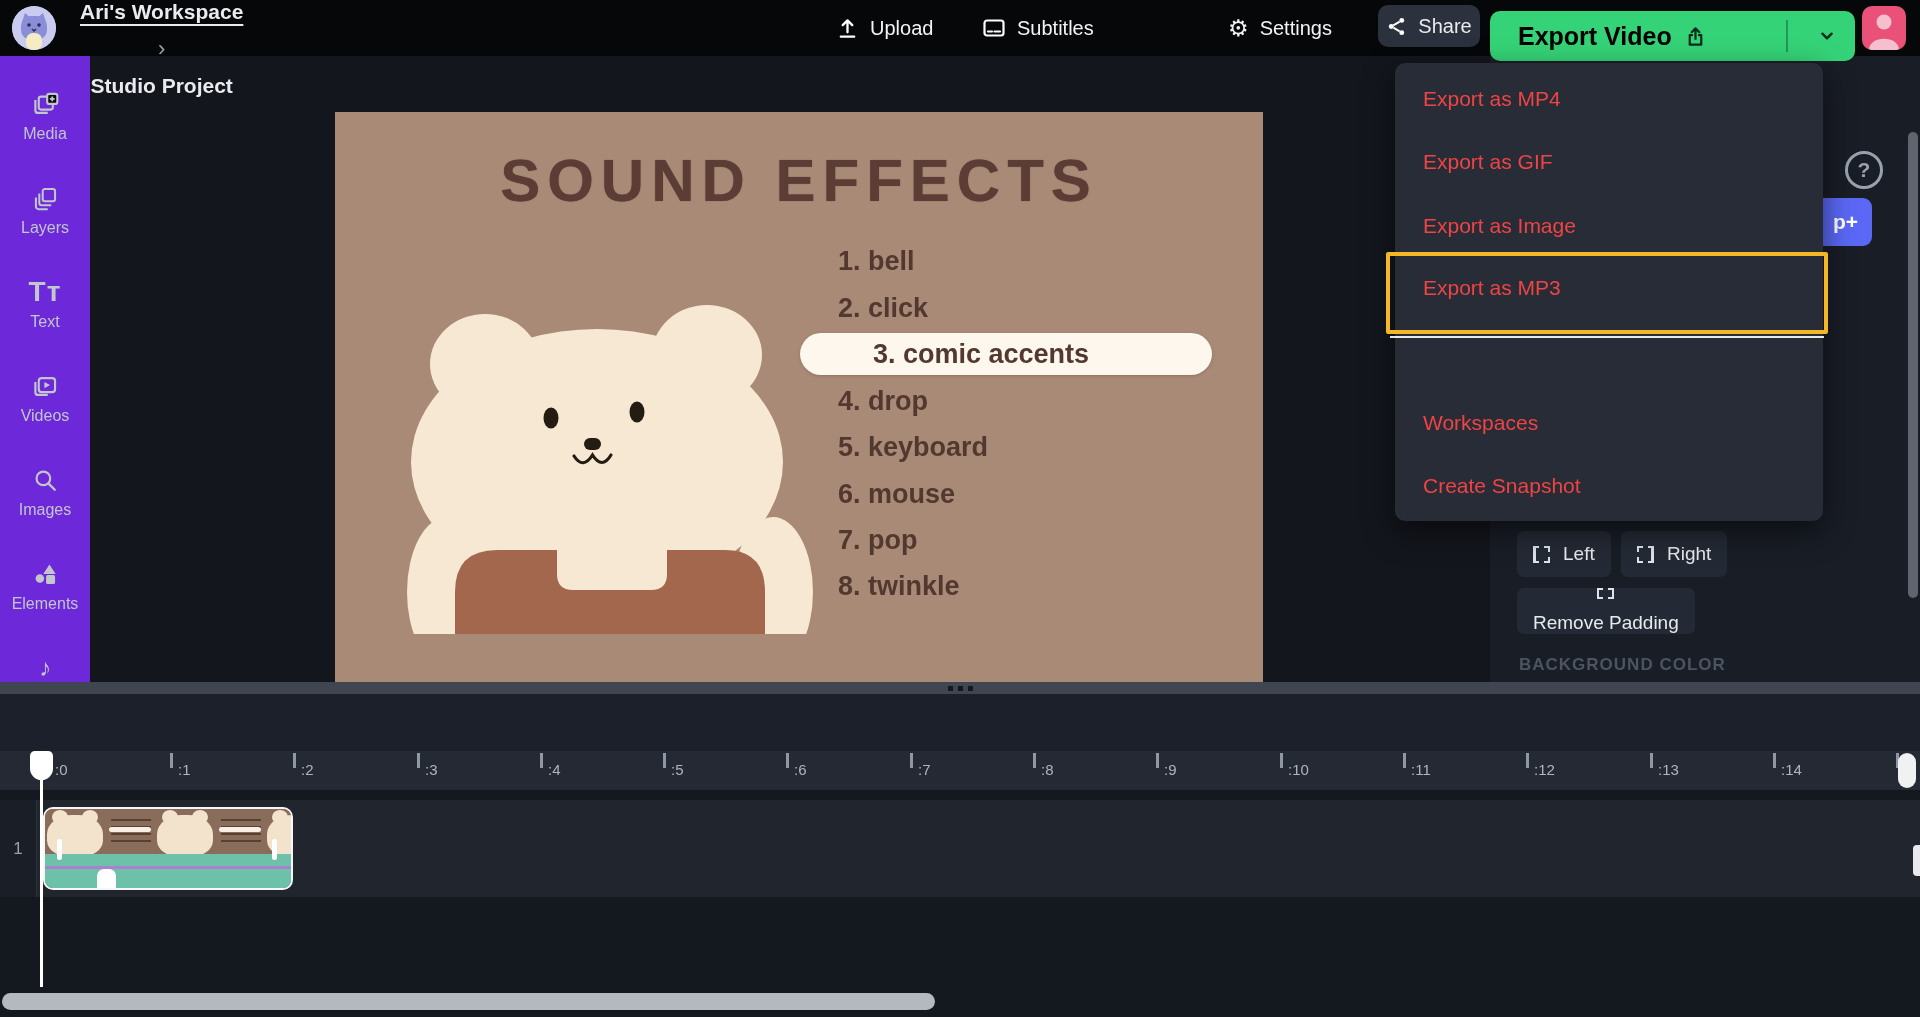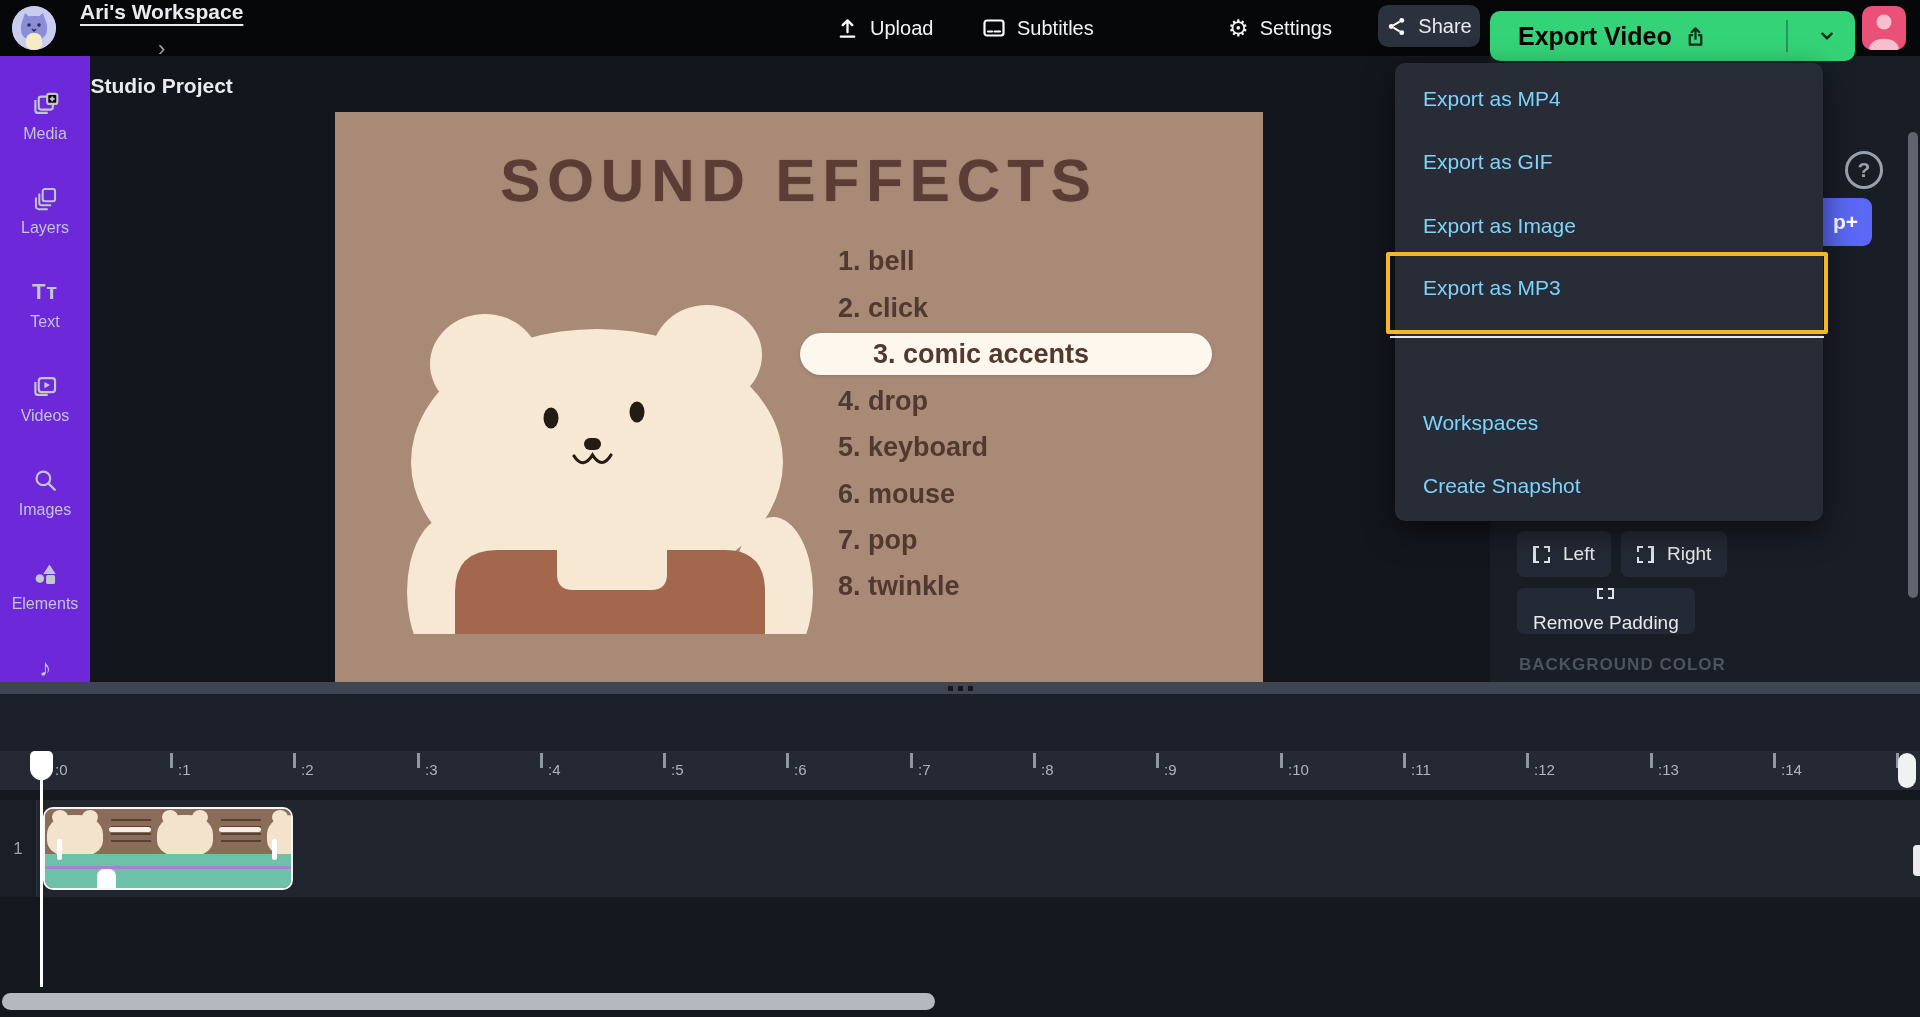--- a/index.html
+++ b/index.html
@@ -24,21 +24,21 @@
   .export-btn .divider { position:absolute; left:296px; top:9px; width:2px; height:32px; background:rgba(10,40,25,.35); }
   .export-btn .main-label { position:absolute; left:28px; top:0; height:50px; display:flex; align-items:center; gap:12px; }
   .export-btn .chev { position:absolute; left:308px; top:0; width:57px; height:50px; display:flex; align-items:center; justify-content:center; }
   .user-avatar { position:absolute; left:1862px; top:6px; width:44px; height:44px; border-radius:10px; background:#ea5178; overflow:hidden; }
 
   
   .sidebar { position:absolute; left:0; top:56px; width:90px; height:627px; background:#6d28d9; z-index:20;
              display:flex; flex-direction:column; align-items:center; padding-top:34px; gap:41px;text-align:right; }
   .side-item { display:flex; flex-direction:column; align-items:center; gap:7px; color:#c2c6cd; font-size:16px; cursor:pointer; width:90px; }
   .side-item .ic { height:28px; display:flex; align-items:center; justify-content:center; }
-  .tt-glyph { font-weight:700; font-size:22px; letter-spacing:1px; }
+  .tt-glyph { font-weight:700; font-size:28px; letter-spacing:1px; }
   .note-glyph { font-size:24px; line-height:24px; }
 
   
   .canvas {
     position:absolute; left:335px; top:112px; width:928px; height:634px;
     background:#a88a77; overflow:hidden; z-index:1;
   }
   .cv-title {
     position:absolute; left:0; top:34px; width:100%; text-align:center;
     font-size:60px; font-weight:800; letter-spacing:7px; color:#5b3d35;
@@ -58,21 +58,21 @@
              padding:0 16px; height:46px; font-size:19px; color:#e6e9ed; cursor:pointer; }
   .pad-ico { width:17px; height:17px; border:2px dashed #dfe3e9; display:inline-block; }
   .pad-ico.left  { border-left-style:solid; border-left-width:3px; }
   .pad-ico.right { border-right-style:solid; border-right-width:3px; }
   .bg-color-label { position:absolute; left:29px; top:599px; font-size:17px; font-weight:700; letter-spacing:1px; color:#4c5460; }
   .rp-scrollbar { position:absolute; left:418px; top:76px; width:10px; height:466px; border-radius:5px; background:rgba(165,172,182,.5); }
 
   
   .menu { position:absolute; left:1395px; top:63px; width:428px; height:458px; background:#272c37; border-radius:10px;
           box-shadow:0 10px 30px rgba(0,0,0,.55); z-index:40; }
-  .menu-item { position:absolute; left:28px; height:34px; display:flex; align-items:center; font-size:21px; color:#7dd3fc; cursor:pointer; width:370px; }
+  .menu-item { position:absolute; left:28px; height:34px; display:flex; align-items:center; font-size:21px; color:#ef4444; cursor:pointer; width:370px; }
   .menu-item.muted { color:#79818f; cursor:default; }
   .mp3-box { position:absolute; left:-9px; top:189px; width:442px; height:82px; border:4px solid #f4b826; border-radius:2px; z-index:41; }
   .mp3-underline { position:absolute; left:-5px; top:273px; width:434px; height:2px; background:rgba(255,255,255,.9); }
 
   
   .divider-bar { position:absolute; left:0; top:682px; width:1920px; height:12px; background:#3f4551; z-index:25; cursor:row-resize;
                  display:flex; align-items:center; justify-content:center; gap:5px; }
   .divider-bar i { width:5px; height:5px; background:#15181f; display:block; }
 
   

